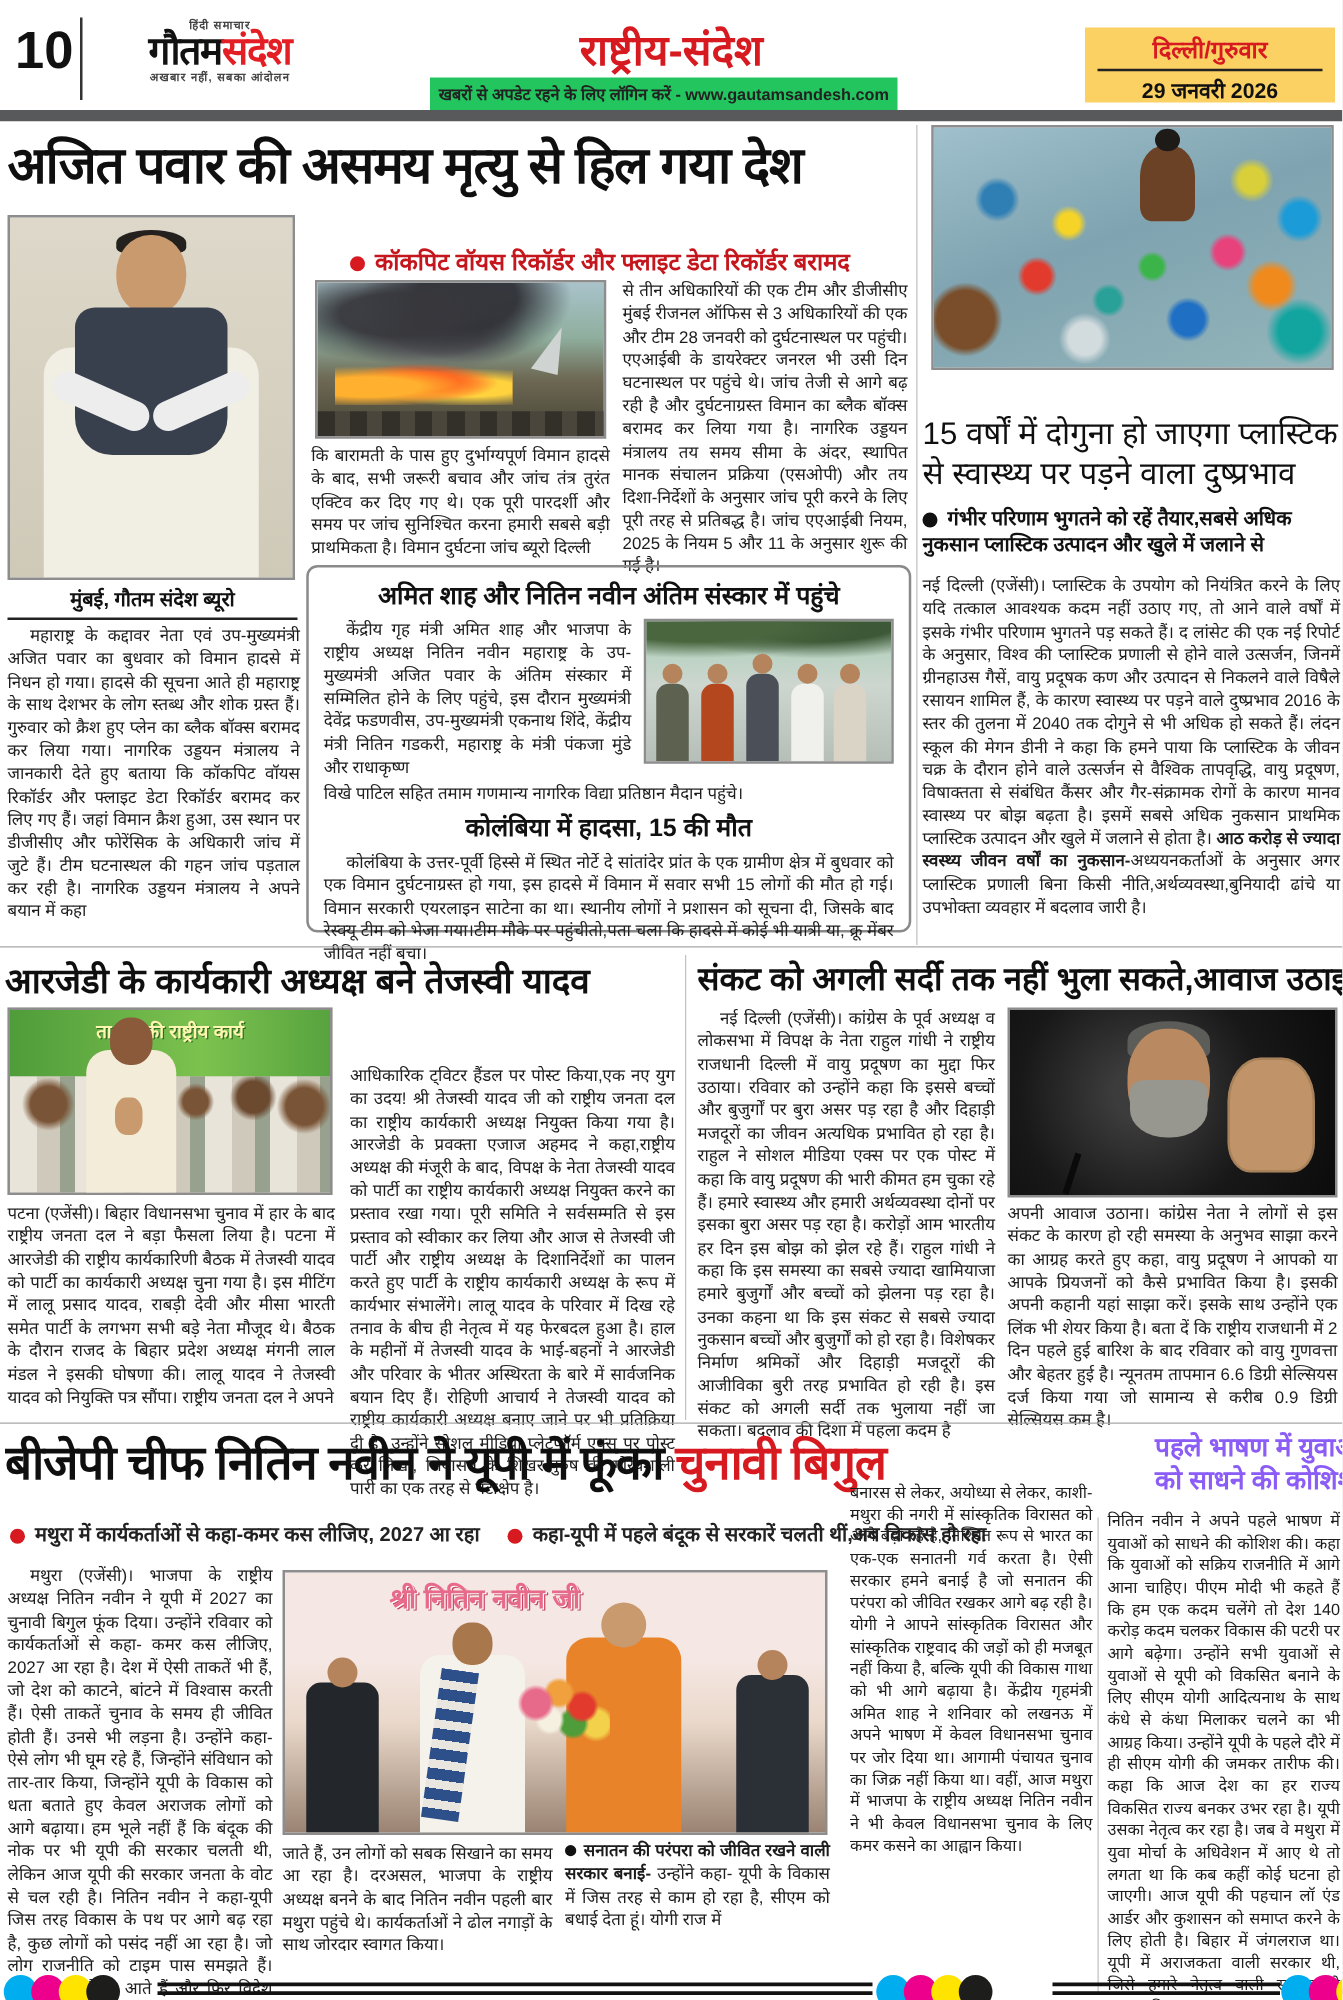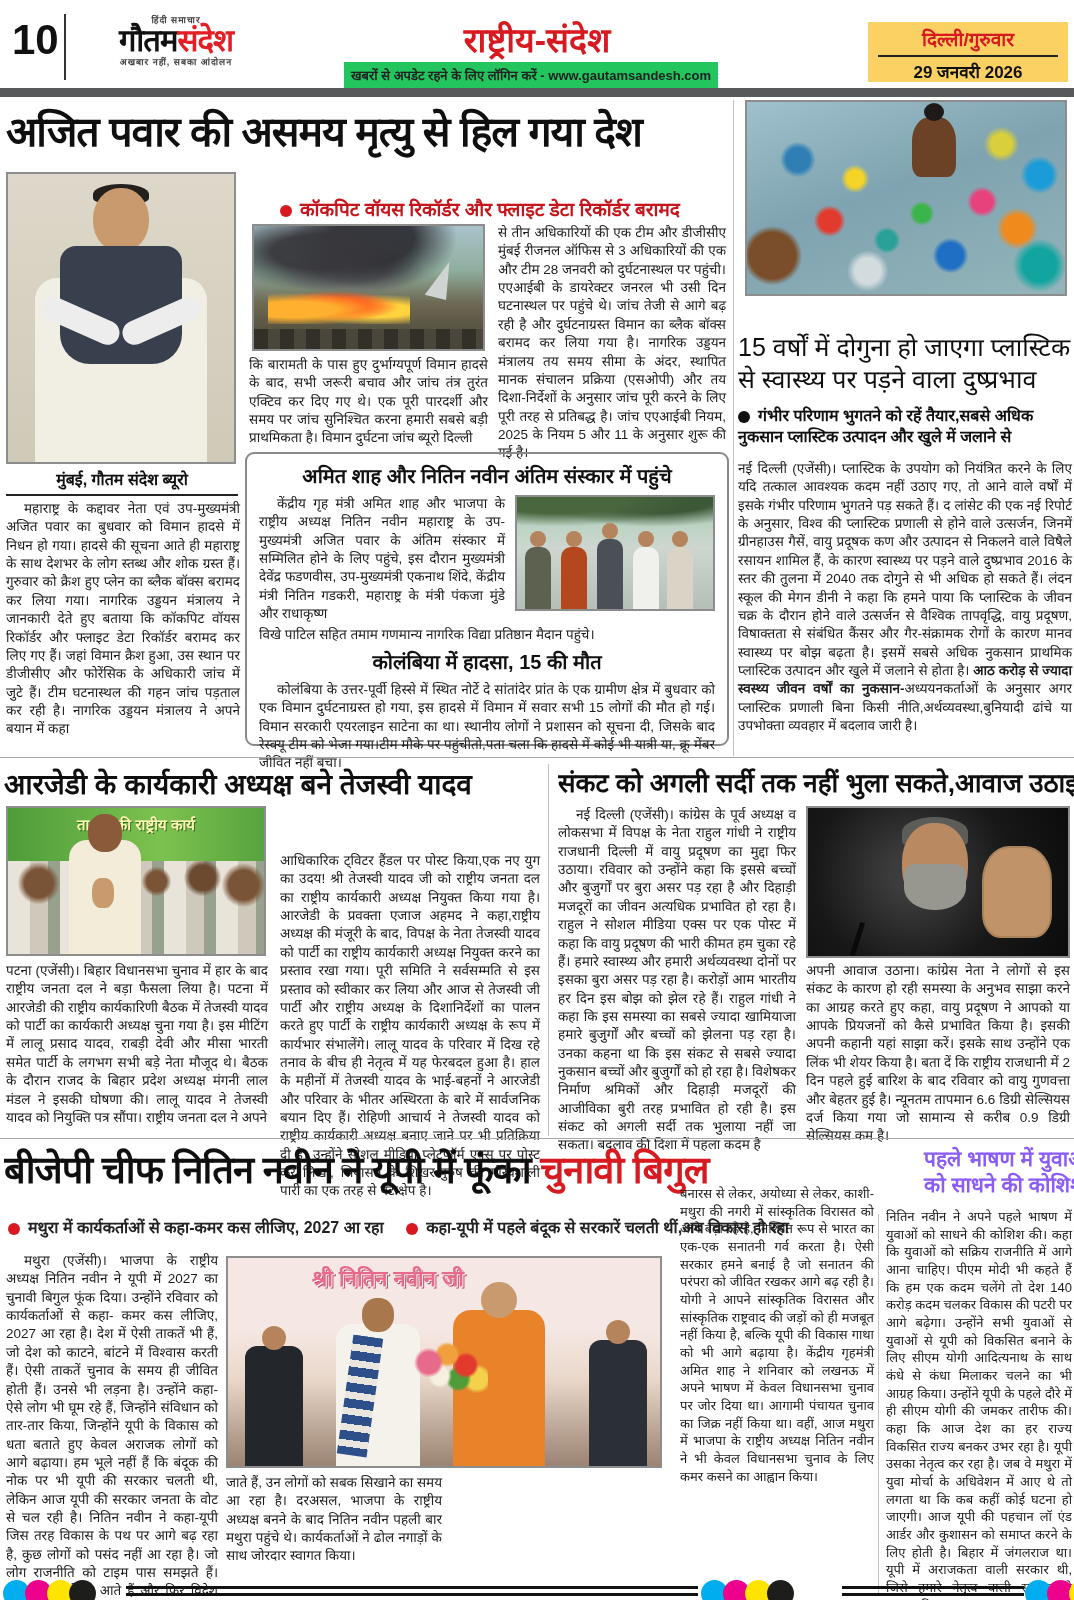--- a/index.html
+++ b/index.html
@@ -287,20 +287,21 @@
     <div class="suit1"></div>
     <div class="suit2"></div>
     <div class="bannertxt">श्री नितिन नवीन जी</div>
     <div class="naveen"></div>
     <div class="sash"></div>
     <div class="yogi"></div>
     <div class="bouquet"></div>
   </div>
 
   <div class="abs col bjp-col2">जाते हैं, उन लोगों को सबक सिखाने का समय आ रहा है। दरअसल, भाजपा के राष्ट्रीय अध्यक्ष बनने के बाद नितिन नवीन पहली बार मथुरा पहुंचे थे। कार्यकर्ताओं ने ढोल नगाड़ों के साथ जोरदार स्वागत किया।</div>
+  <div class="abs col bjp-col3"><span class="blackdot"></span><span class="bold">सनातन की परंपरा को जीवित रखने वाली सरकार बनाई-</span><span> उन्होंने कहा- यूपी के विकास में जिस तरह से काम हो रहा है, सीएम को बधाई देता हूं। योगी राज में</span></div>
   <div class="abs col bjp-col4">बनारस से लेकर, अयोध्या से लेकर, काशी-मथुरा की नगरी में सांस्कृतिक विरासत को आगे बढ़ा रहे है, निश्चित रूप से भारत का एक-एक सनातनी गर्व करता है। ऐसी सरकार हमने बनाई है जो सनातन की परंपरा को जीवित रखकर आगे बढ़ रही है। योगी ने आपने सांस्कृतिक विरासत और सांस्कृतिक राष्ट्रवाद की जड़ों को ही मजबूत नहीं किया है, बल्कि यूपी की विकास गाथा को भी आगे बढ़ाया है। केंद्रीय गृहमंत्री अमित शाह ने शनिवार को लखनऊ में अपने भाषण में केवल विधानसभा चुनाव पर जोर दिया था। आगामी पंचायत चुनाव का जिक्र नहीं किया था। वहीं, आज मथुरा में भाजपा के राष्ट्रीय अध्यक्ष नितिन नवीन ने भी केवल विधानसभा चुनाव के लिए कमर कसने का आह्वान किया।</div>
   <div class="abs vdiv" style="left:878px;top:1214px;height:380px;"></div>
 
   <div class="abs youth-headline">पहले भाषण में युवाओं को साधने की कोशिश</div>
   <div class="abs col youth-body">नितिन नवीन ने अपने पहले भाषण में युवाओं को साधने की कोशिश की। कहा कि युवाओं को सक्रिय राजनीति में आगे आना चाहिए। पीएम मोदी भी कहते हैं कि हम एक कदम चलेंगे तो देश 140 करोड़ कदम चलकर विकास की पटरी पर आगे बढ़ेगा। उन्होंने सभी युवाओं से युवाओं से यूपी को विकसित बनाने के लिए सीएम योगी आदित्यनाथ के साथ कंधे से कंधा मिलाकर चलने का भी आग्रह किया। उन्होंने यूपी के पहले दौरे में ही सीएम योगी की जमकर तारीफ की। कहा कि आज देश का हर राज्य विकसित राज्य बनकर उभर रहा है। यूपी उसका नेतृत्व कर रहा है। जब वे मथुरा में युवा मोर्चा के अधिवेशन में आए थे तो लगता था कि कब कहीं कोई घटना हो जाएगी। आज यूपी की पहचान लॉ एंड आर्डर और कुशासन को समाप्त करने के लिए होती है। बिहार में जंगलराज था। यूपी में अराजकता वाली सरकार थी, जिसे हमारे नेतृत्व वाली सरकार ने समाप्त किया।</div>
 
   <div class="dlines" style="left:126px;top:1586px;width:572px;"></div>
   <div class="dlines" style="left:842px;top:1586px;width:182px;"></div>
   <div class="regdots" style="left:8px;">
     <i class="rc"></i>

